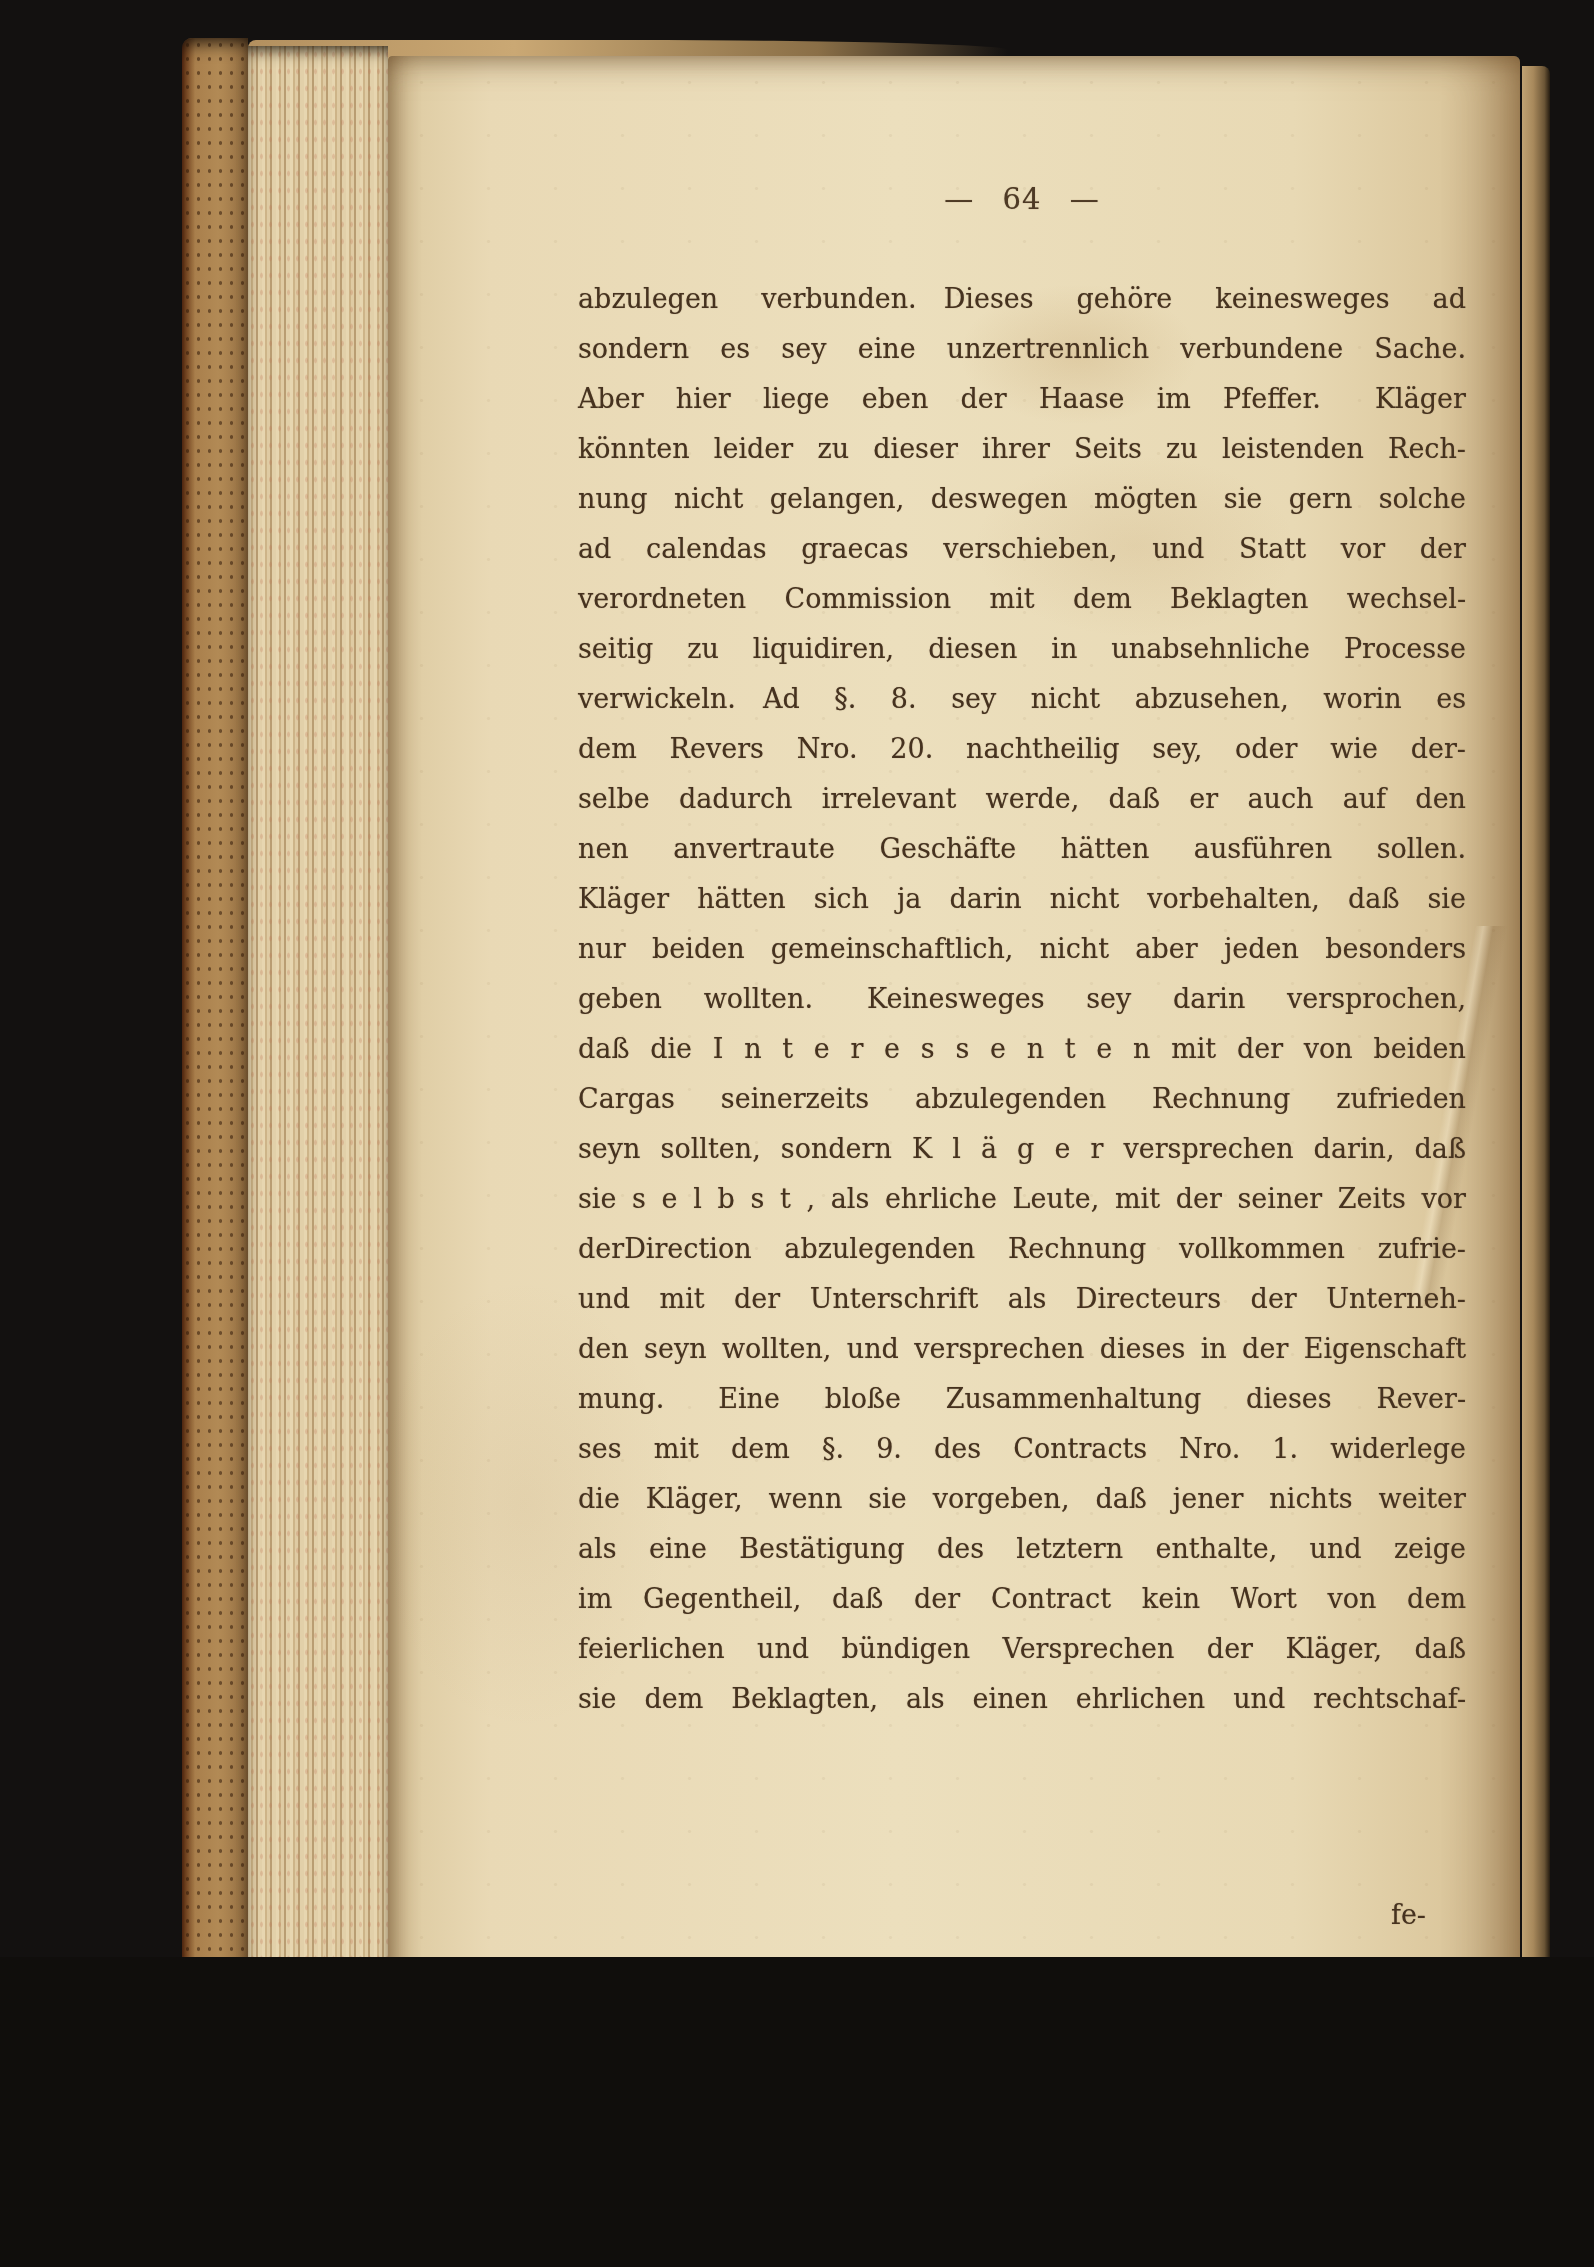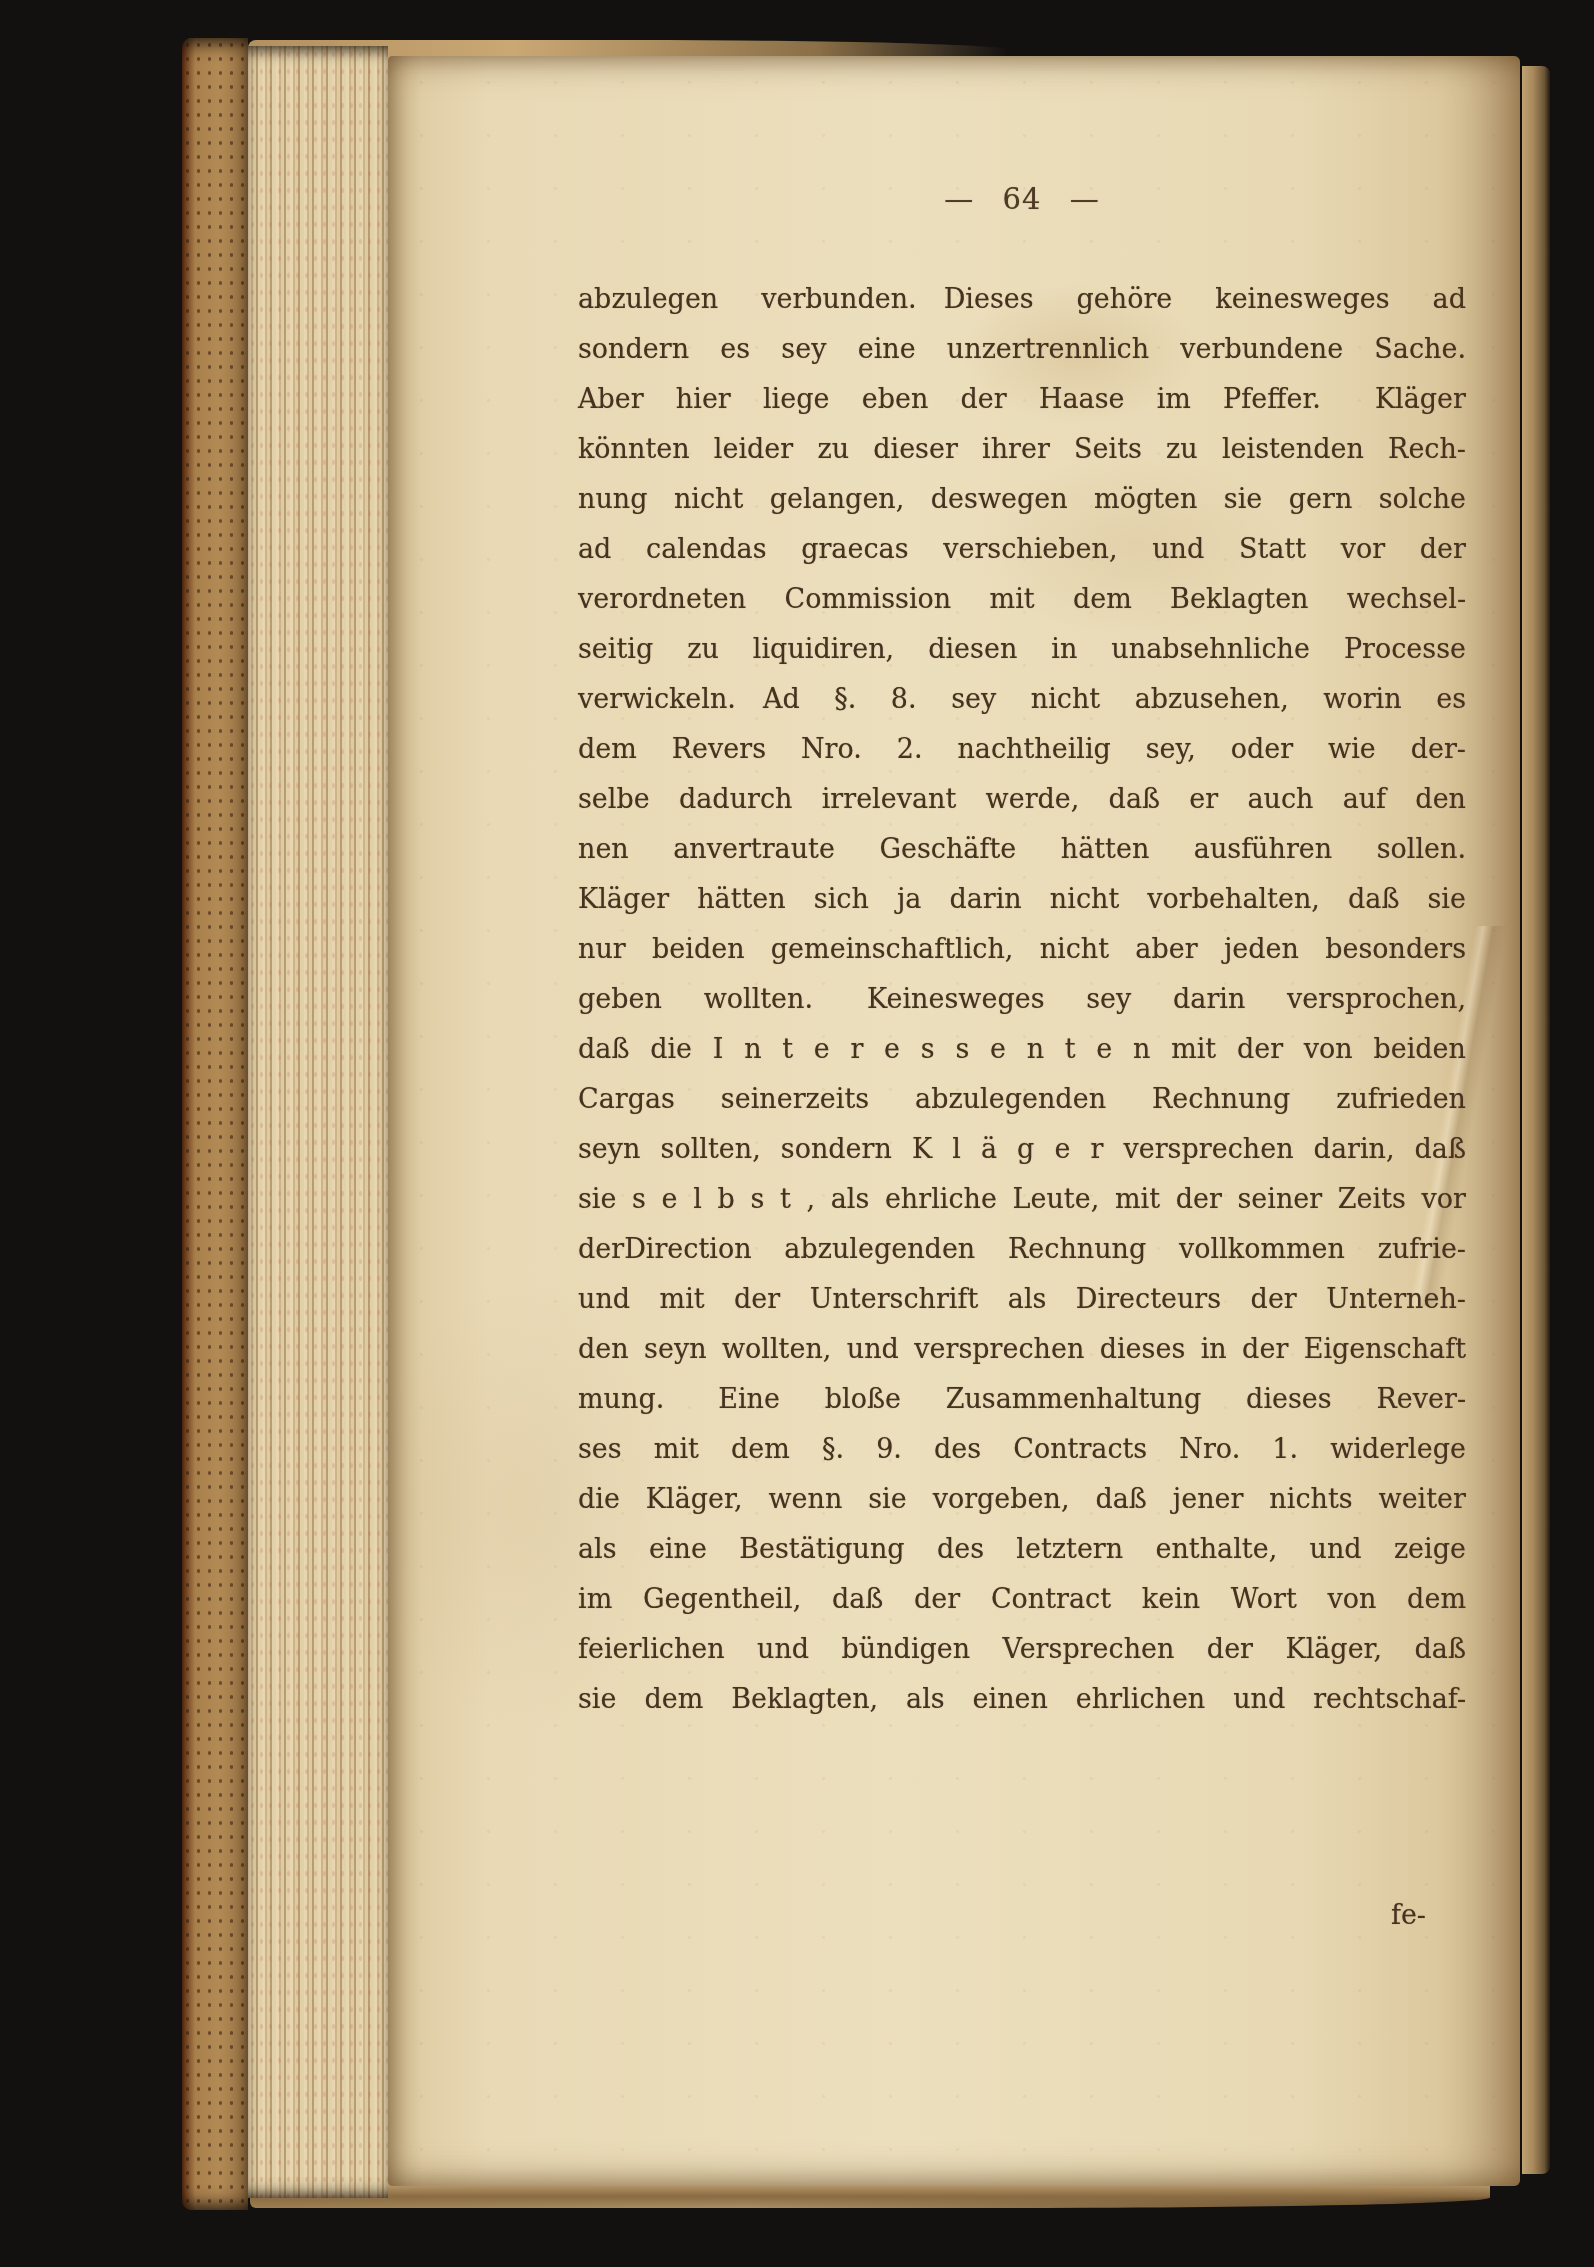--- a/index.html
+++ b/index.html
@@ -1,16 +1,16 @@
 <!DOCTYPE html>
 <html><head>
 <meta charset="utf-8">
 <style>
   html,body{margin:0;padding:0;background:#100e0c;}
-  .scene{position:absolute;top:0;left:0;width:1594px;height:2267px;background:#131110;overflow:hidden;
+  .scene{position:absolute;top:0;left:0;width:1594px;height:1957px;background:#131110;overflow:hidden;
          font-family:"DejaVu Serif", serif;}
   
   .cover{position:absolute;left:182px;top:38px;width:66px;height:2172px;border-radius:10px 0 0 10px;
     background-image:
       radial-gradient(rgba(52,28,10,.55) 1.1px, transparent 2px),
       linear-gradient(90deg,#5e2c14 0,#7b4a24 6%,#a97f4c 20%,#b28a55 55%,#96714329 100%),
       linear-gradient(90deg,#8a6238 0,#a87e4c 50%,#7d5c36 100%);
     background-size:11px 14px,100% 100%,100% 100%;
     box-shadow:inset 0 14px 18px -10px #1c120a, inset 0 -14px 18px -10px #1c120a;}
   
@@ -73,21 +73,21 @@
     <div class="text-block">
         <div class="line">abzulegen verbunden. Dieses gehöre keinesweges ad</div>
         <div class="line">sondern es sey eine unzertrennlich verbundene Sache.</div>
         <div class="line">Aber hier liege eben der Haase im Pfeffer.  Kläger</div>
         <div class="line">könnten leider zu dieser ihrer Seits zu leistenden Rech-</div>
         <div class="line">nung nicht gelangen, deswegen mögten sie gern solche</div>
         <div class="line">ad calendas graecas verschieben, und Statt vor der</div>
         <div class="line">verordneten Commission mit dem Beklagten wechsel-</div>
         <div class="line">seitig zu liquidiren, diesen in unabsehnliche Processe</div>
         <div class="line">verwickeln. Ad §. 8. sey nicht abzusehen, worin es</div>
-        <div class="line">dem Revers Nro. 2. nachtheilig sey, oder wie der-</div>
+        <div class="line">dem Revers Nro. 20. nachtheilig sey, oder wie der-</div>
         <div class="line">selbe dadurch irrelevant werde, daß er auch auf den</div>
         <div class="line">nen anvertraute Geschäfte hätten ausführen sollen.</div>
         <div class="line">Kläger hätten sich ja darin nicht vorbehalten, daß sie</div>
         <div class="line">nur beiden gemeinschaftlich, nicht aber jeden besonders</div>
         <div class="line">geben wollten.  Keinesweges sey darin versprochen,</div>
         <div class="line">daß die I n t e r e s s e n t e n mit der von beiden</div>
         <div class="line">Cargas seinerzeits abzulegenden Rechnung zufrieden</div>
         <div class="line">seyn sollten, sondern K l ä g e r versprechen darin, daß</div>
         <div class="line">sie s e l b s t , als ehrliche Leute, mit der seiner Zeits vor</div>
         <div class="line">derDirection abzulegenden Rechnung vollkommen zufrie-</div>

